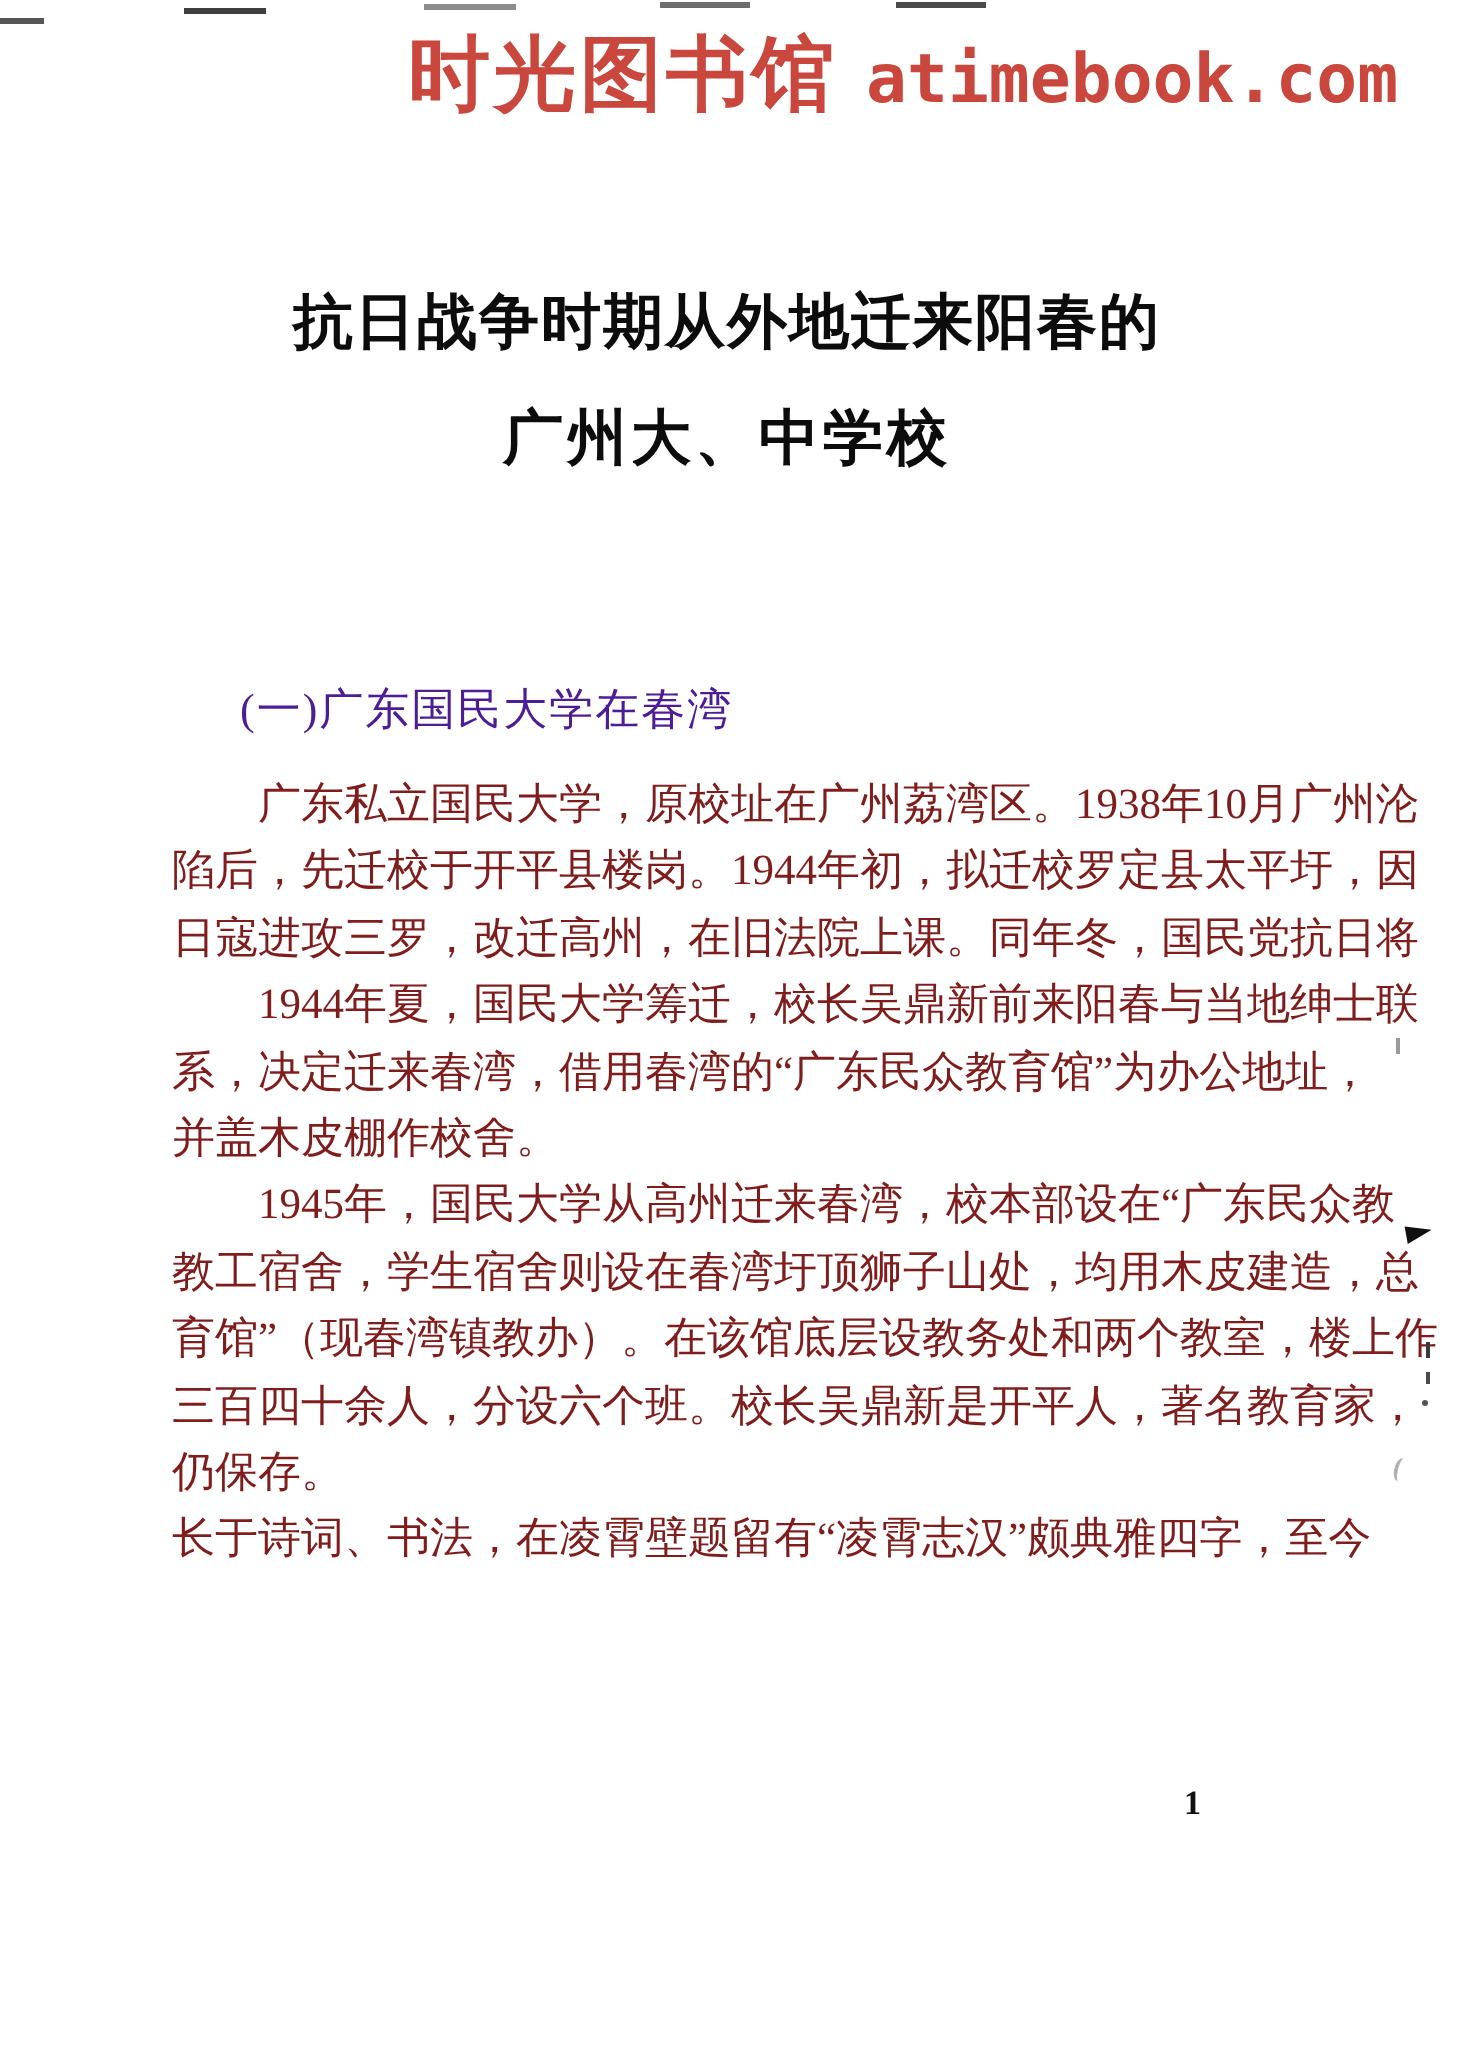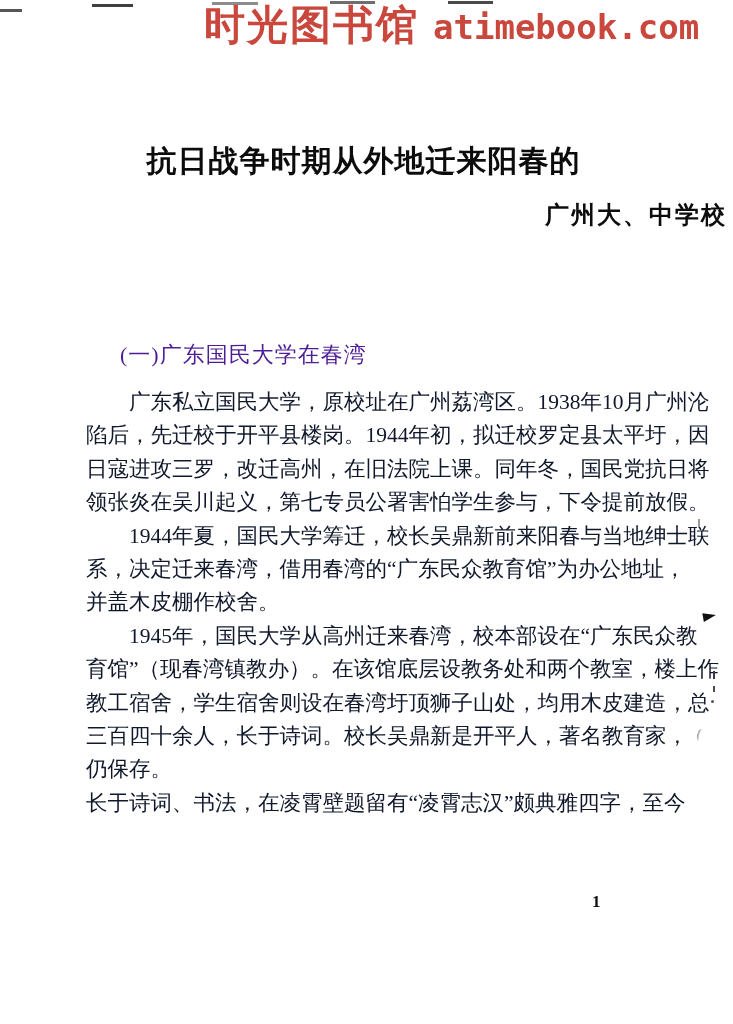--- a/index.html
+++ b/index.html
@@ -44,21 +44,21 @@
   .title {
     position: absolute;
     left: 0;
     width: 727px;
     text-align: center;
     font-family: "DejaVu Sans", "Liberation Sans", sans-serif;
     font-weight: bold;
     color: #0c0c0c;
   }
   .title-1 { top: 141px; font-size: 30px; letter-spacing: 1px; }
-  .title-2 { top: 199px; font-size: 24px; letter-spacing: 2px; text-align: right; }
+  .title-2 { top: 199px; font-size: 30px; letter-spacing: 2px; }
 
   
   .byline {
     position: absolute;
     top: 251px;
     right: 85px;
     font-size: 20px;
     color: #1e1e1e;
     white-space: nowrap;
   }
@@ -80,21 +80,21 @@
   }
 
   
   .body-text {
     position: absolute;
     left: 86px;
     top: 386px;
     width: 570px;
     font-size: 21.5px;
     line-height: 33.4px;
-    color: #0f172a;
+    color: #7f1d1d;
   }
   .body-text .line { white-space: nowrap; }
   .body-text .line.indent { text-indent: 43px; }
 
   
   .page-number {
     position: absolute;
     left: 592px;
     top: 892px;
     font-size: 17px;
@@ -122,43 +122,42 @@
 <body>
 
 <div class="page">
 
   <div class="dash dash-1"></div>
   <div class="dash dash-2"></div>
   <div class="dash dash-3"></div>
   <div class="dash dash-4"></div>
   <div class="dash dash-5"></div>
 
-  <div class="watermark" style="color: rgb(201, 71, 60);">
+  <div class="watermark" style="color: rgb(201, 71, 60); margin-top: 12px;">
     <span class="cn">时光图书馆</span>
     <span class="en">atimebook.com</span>
   </div>
 
   <div class="title title-1">抗日战争时期从外地迁来阳春的</div>
   <div class="title title-2">广州大、中学校</div>
 
 
   <div class="section-heading">(一)广东国民大学在春湾</div>
 
   <div class="body-text">
     <div class="line indent">广东私立国民大学，原校址在广州荔湾区。1938年10月广州沦</div>
     <div class="line">陷后，先迁校于开平县楼岗。1944年初，拟迁校罗定县太平圩，因</div>
     <div class="line">日寇进攻三罗，改迁高州，在旧法院上课。同年冬，国民党抗日将</div>
-    <div class="line">领张炎在吴川起义，第七专员公署害怕学生参与，下令提前放假。</div>
     <div class="line indent">1944年夏，国民大学筹迁，校长吴鼎新前来阳春与当地绅士联</div>
     <div class="line">系，决定迁来春湾，借用春湾的“广东民众教育馆”为办公地址，</div>
     <div class="line">并盖木皮棚作校舍。</div>
     <div class="line indent">1945年，国民大学从高州迁来春湾，校本部设在“广东民众教</div>
+    <div class="line">教工宿舍，学生宿舍则设在春湾圩顶狮子山处，均用木皮建造，总</div>
     <div class="line">育馆”（现春湾镇教办）。在该馆底层设教务处和两个教室，楼上作</div>
-    <div class="line">教工宿舍，学生宿舍则设在春湾圩顶狮子山处，均用木皮建造，总</div>
-    <div class="line">三百四十余人，长于诗词。校长吴鼎新是开平人，著名教育家，</div>
+    <div class="line">三百四十余人，分设六个班。校长吴鼎新是开平人，著名教育家，</div>
     <div class="line">仍保存。</div>
     <div class="line">长于诗词、书法，在凌霄壁题留有“凌霄志汉”颇典雅四字，至今</div>
   </div>
 
   <div class="page-number">1</div>
 
   <div class="ink ink-arrow"></div>
   <div class="ink ink-tick-a"></div>
   <div class="ink ink-tick-b"></div>
   <div class="ink ink-dot"></div>

